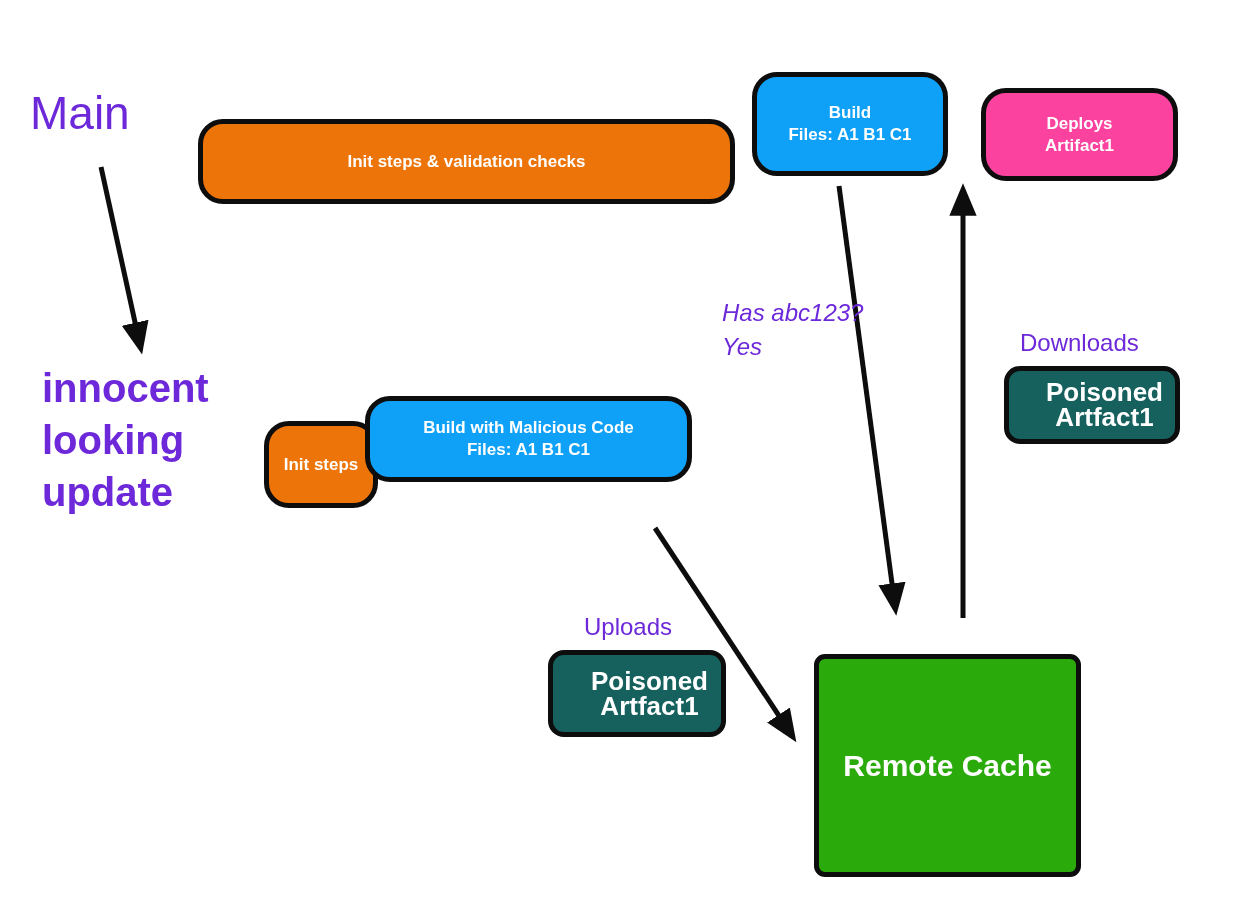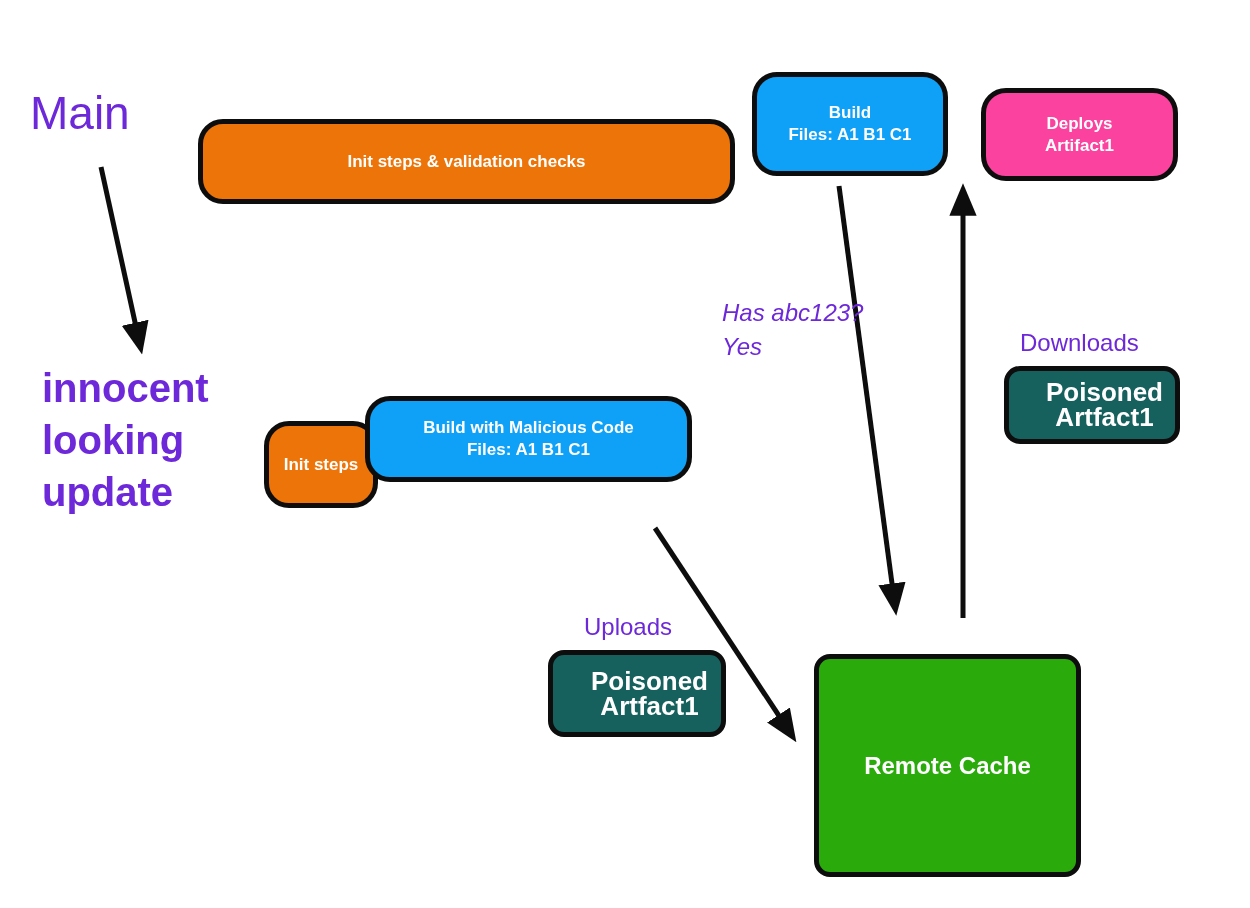--- a/index.html
+++ b/index.html
@@ -27,21 +27,21 @@
     align-items: center;
     justify-content: center;
     text-align: center;
     color: #ffffff;
     font-weight: bold;
     white-space: pre-line;
     box-sizing: border-box;
   }
   .node-sm { font-size: 17px; line-height: 22px; border-radius: 25px; }
   .node-teal { font-size: 26px; line-height: 25px; border-radius: 16px; padding-left: 25px; }
-  .node-cache { font-size: 24px; border-radius: 16px; }
+  .node-cache { font-size: 30px; border-radius: 11px; }
   .freetext {
     position: absolute;
     color: #6d28d9;
     white-space: pre-line;
   }
   .t-main { font-size: 46px; line-height: 50px; }
   .t-innocent { font-size: 40px; line-height: 52px; }
   .t-note { font-size: 24px; line-height: 34px; }
 </style>
 </head>

